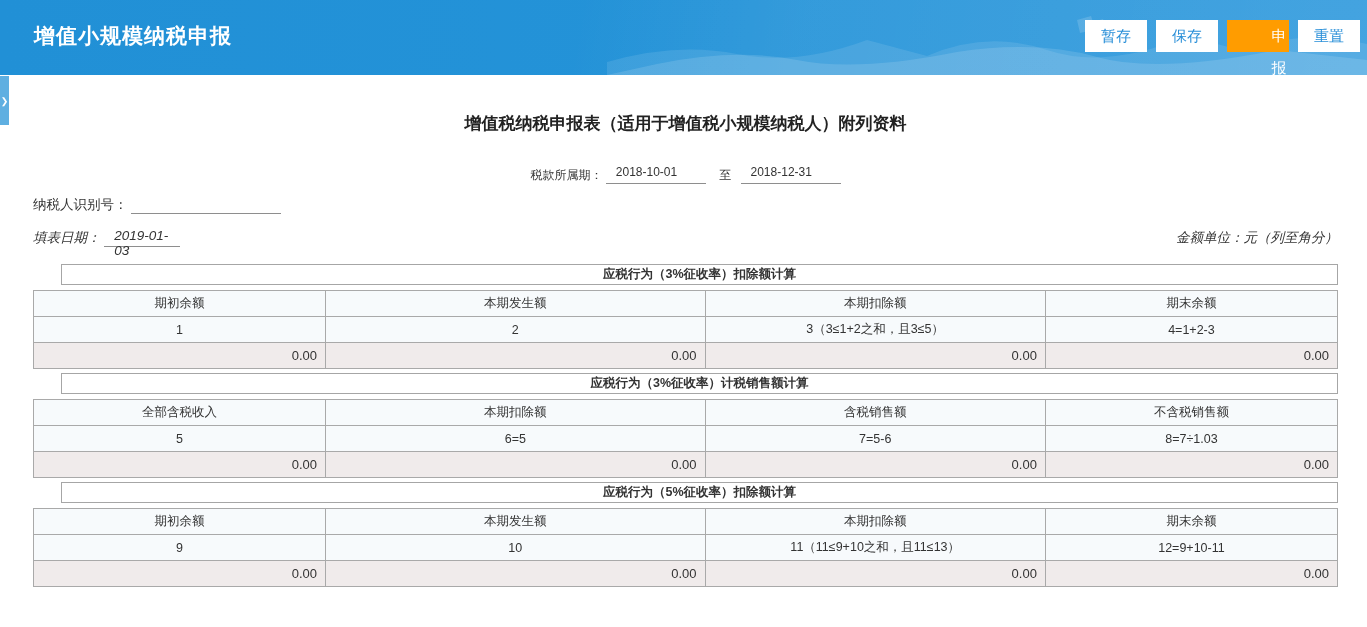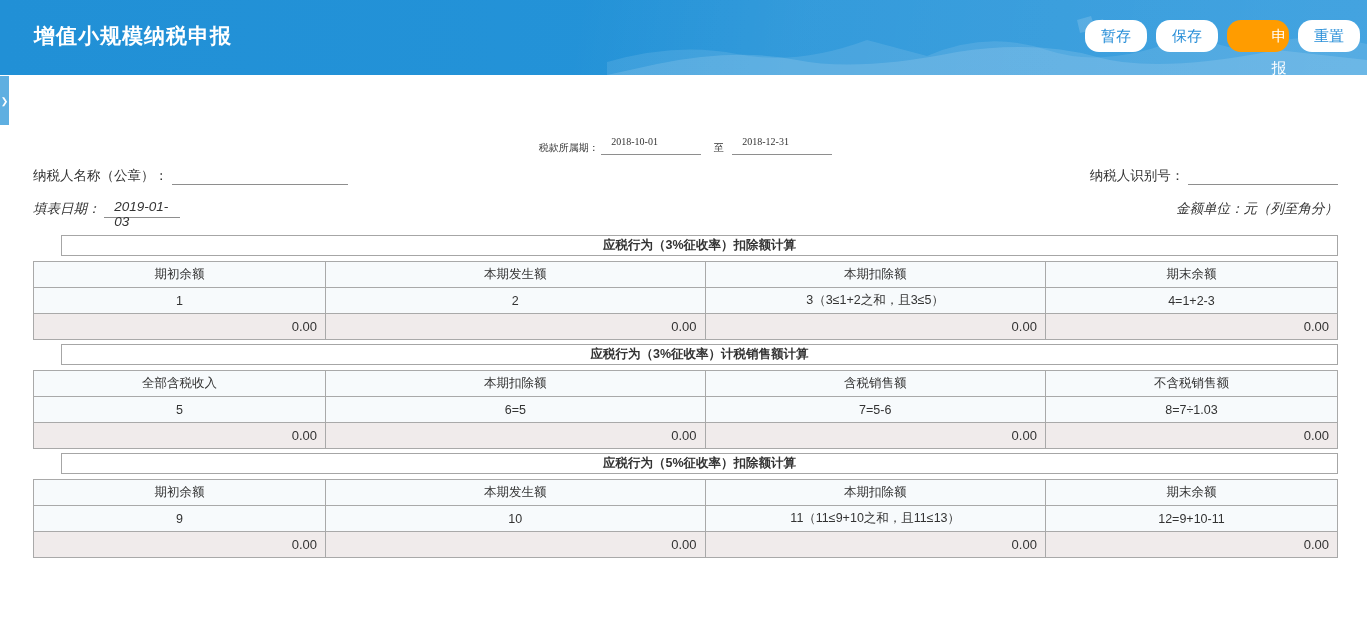--- a/index.html
+++ b/index.html
@@ -11,33 +11,33 @@
   .header { position:relative; height:75px;
             background:linear-gradient(90deg,#2190d6 0%,#2493d8 55%,#2a97dc 100%);
             overflow:hidden; }
   .hdr-art { position:absolute; right:0; top:0; width:760px; height:75px; pointer-events:none; }
   .hdr-sheen { position:absolute; inset:0;
                background:linear-gradient(100deg, rgba(255,255,255,0) 42%, rgba(255,255,255,0.07) 58%, rgba(255,255,255,0.12) 100%); }
   .hdr-title { position:absolute; left:34px; top:22px; color:#fff;
                font-size:21px; font-weight:bold; letter-spacing:1px; }
   .hdr-buttons { position:absolute; right:7px; top:20px; display:flex; gap:9px; }
   .hbtn { width:62px; height:32px; line-height:32px; text-align:center;
-          background:#ffffff; color:#298fd8; font-size:15px; cursor:pointer; user-select:none;border-radius:14px; }
+          background:#ffffff; color:#298fd8; font-size:15px; cursor:pointer; user-select:none; }
   .hbtn.primary { background:#ff9c00; color:#ffffff;padding-left:42px; }
 
   
   .side-tab { position:absolute; left:0; top:76px; width:9px; height:49px;
               background:#5fafe1; color:#fff; font-size:9px; display:flex;
               align-items:center; justify-content:center; cursor:pointer; }
 
   
   .content { padding:0 29px 0 33px; }
   .form-title { padding-top:37px; text-align:center; font-size:17px;
                 font-weight:bold; color:#222; }
-  .period-row { margin-top:61px; text-align:center; font-size:10px; color:#333;font-family:Liberation Serif, serif; }
+  .period-row { margin-top:30px; text-align:center; font-size:12px; color:#333; }
   .uline { display:inline-block; border-bottom:1px solid #8e8e8e; height:19px;
            vertical-align:bottom; text-align:left; padding-left:10px; color:#333; }
   .u-date { width:100px; }
   .period-row .sep { margin:0 6px 0 10px; }
   .form-row { display:flex; justify-content:space-between; align-items:flex-end;
               font-size:13.5px; color:#333; }
   .row-name { margin-top:11px; }
   .row-date { margin-top:14px;font-style:italic; }
   .u-name { width:176px; }
   .u-id { width:150px; }
@@ -73,33 +73,30 @@
       <div class="hbtn primary">申报</div>
       <div class="hbtn">重置</div>
     </div>
 </div>
 
 <div class="side-tab">
   <span>❯</span>
 </div>
 
 <div class="content">
+  <div class="form-title">增值税纳税申报表（适用于增值税小规模纳税人）附列资料</div>
 
   <div class="period-row">
     <span>税款所属期：</span>
     <span class="uline u-date">2018-10-01</span>
     <span class="sep">至</span>
     <span class="uline u-date">2018-12-31</span>
   </div>
 
   <div class="form-row row-name">
-    <div>
-      <span>纳税人名称（公章）：</span>
-      <span class="uline u-name"></span>
-    </div>
     <div>
       <span>纳税人识别号：</span>
       <span class="uline u-id"></span>
     </div>
   </div>
 
   <div class="form-row row-date">
     <div>
       <span>填表日期：</span>
       <span class="uline u-fill">2019-01-03</span>

